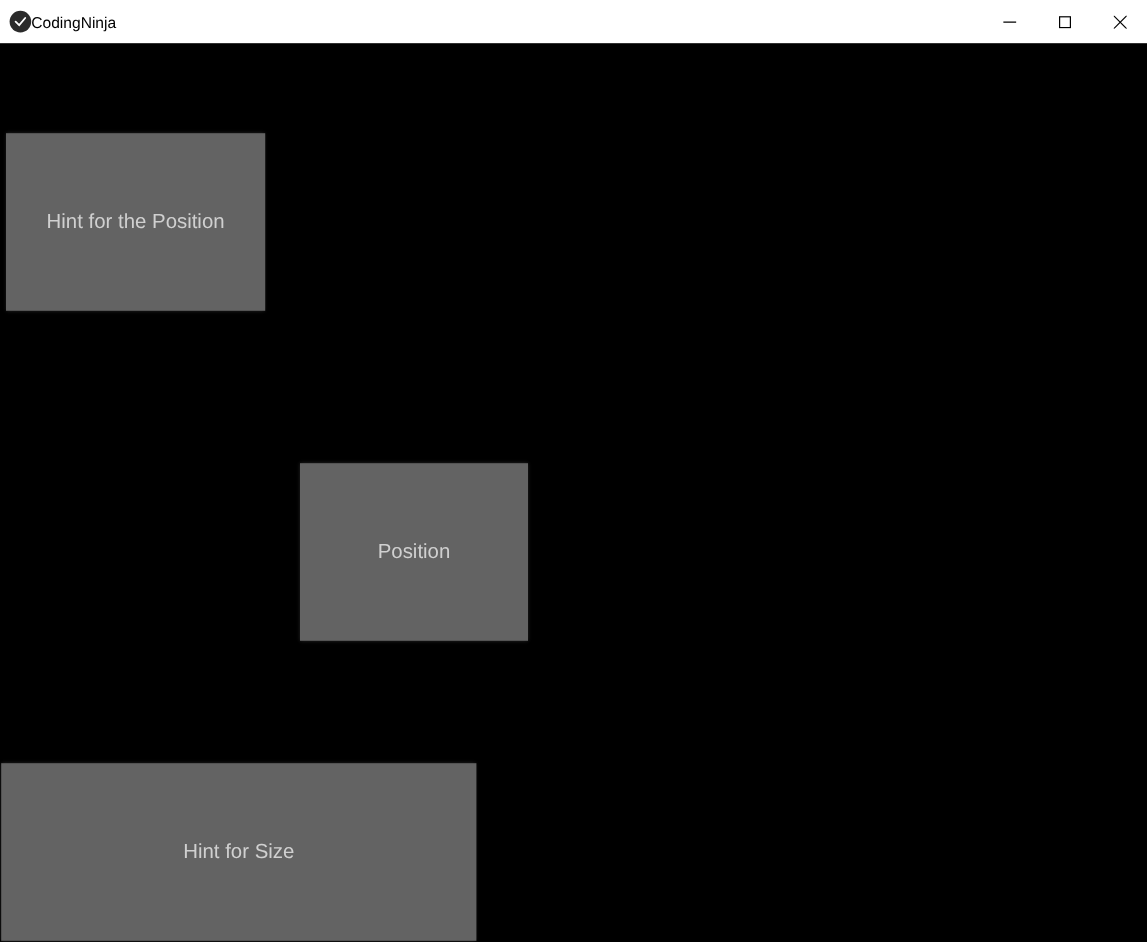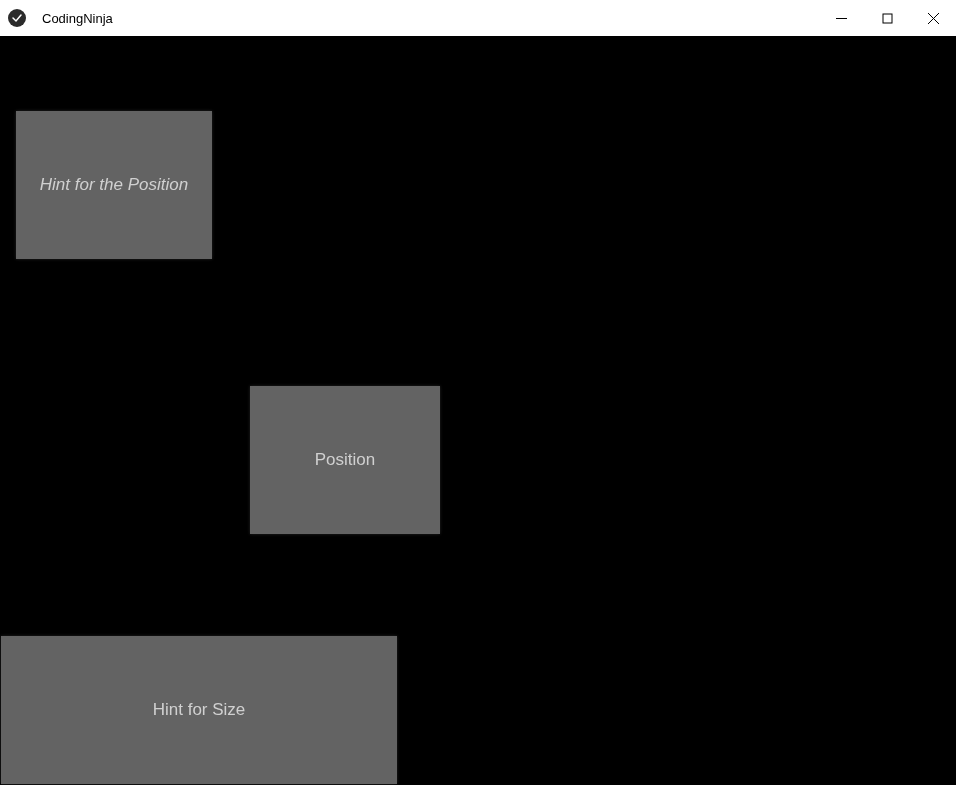--- a/index.html
+++ b/index.html
@@ -18,21 +18,21 @@
       height: 36px;
       background: #ffffff;
       display: flex;
       align-items: center;
       justify-content: space-between;
       padding-left: 8px;
     }
     .titlebar-left {
       display: flex;
       align-items: center;
-      gap: 16px;
+      gap: 0;
     }
     .app-icon {
       width: 18px;
       height: 18px;
       border-radius: 50%;
       background: #2b2b2b;
       display: flex;
       align-items: center;
       justify-content: center;
     }
@@ -74,25 +74,24 @@
       display: flex;
       align-items: center;
       justify-content: center;
       color: #d0d0d0;
       font-size: 17px;
       border: none;
       box-shadow: 0 0 3px rgba(255,255,255,0.15);
       cursor: pointer;
     }
     .btn-hint-position {
-      left: 16px;
+      left: 5px;
       top: 75px;
-      width: 196px;
+      width: 216px;
       height: 148px;
-      font-style: italic;
     }
     .btn-position {
       left: 250px;
       top: 350px;
       width: 190px;
       height: 148px;
     }
     .btn-hint-size {
       left: 1px;
       top: 600px;

